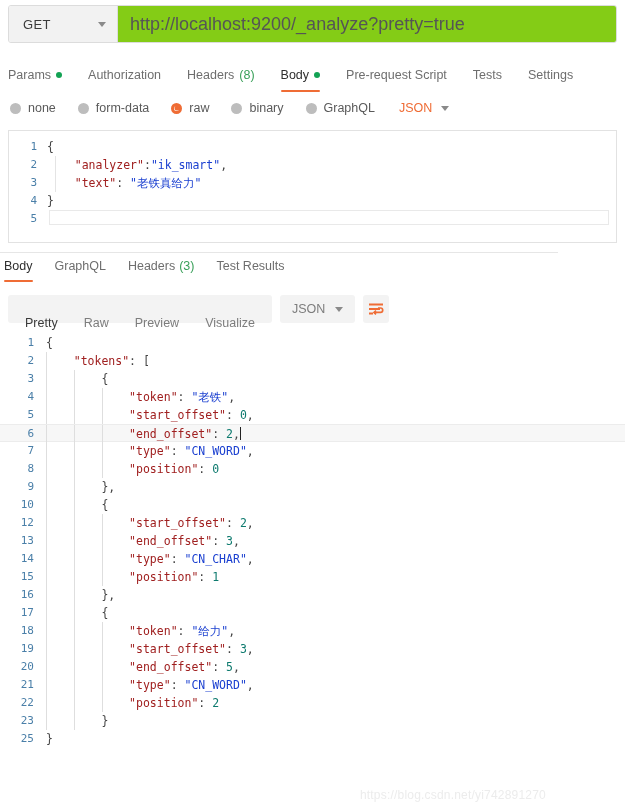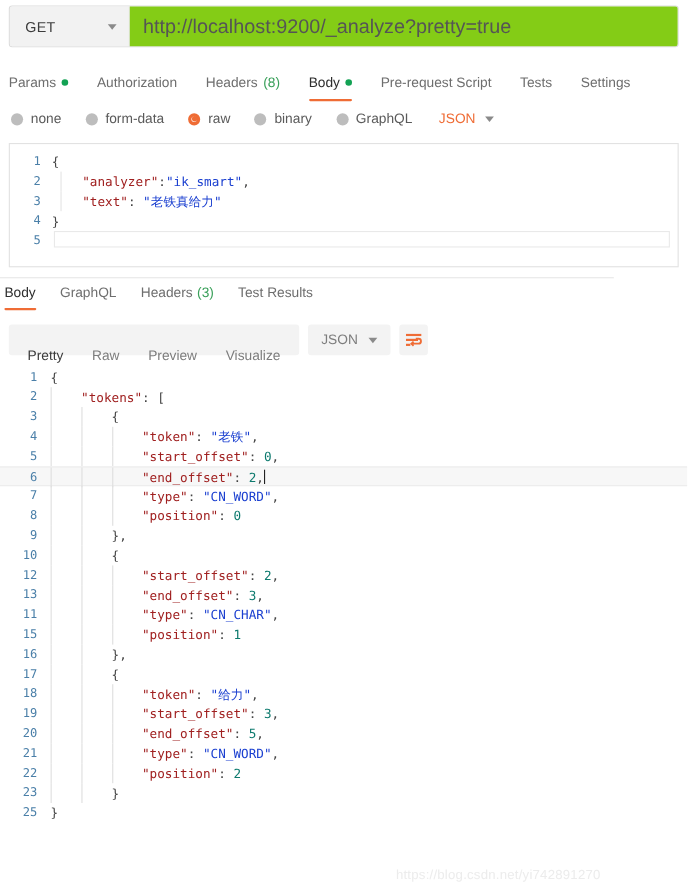--- a/index.html
+++ b/index.html
@@ -372,21 +372,21 @@
           <div class="ig" style="left: 101.6px;"></div>
         </div>
         <div class="rline">
           <div class="gut">13</div>
           <div class="ctext"><span class="p">            </span><span class="k">"end_offset"</span><span class="p">: </span><span class="n">3</span><span class="p">,</span></div>
           <div class="ig" style="left: 46px;"></div>
           <div class="ig" style="left: 73.8px;"></div>
           <div class="ig" style="left: 101.6px;"></div>
         </div>
         <div class="rline">
-          <div class="gut">11</div>
+          <div class="gut">14</div>
           <div class="ctext"><span class="p">            </span><span class="k">"type"</span><span class="p">: </span><span class="s">"CN_CHAR"</span><span class="p">,</span></div>
           <div class="ig" style="left: 46px;"></div>
           <div class="ig" style="left: 73.8px;"></div>
           <div class="ig" style="left: 101.6px;"></div>
         </div>
         <div class="rline">
           <div class="gut">15</div>
           <div class="ctext"><span class="p">            </span><span class="k">"position"</span><span class="p">: </span><span class="n">1</span></div>
           <div class="ig" style="left: 46px;"></div>
           <div class="ig" style="left: 73.8px;"></div>

